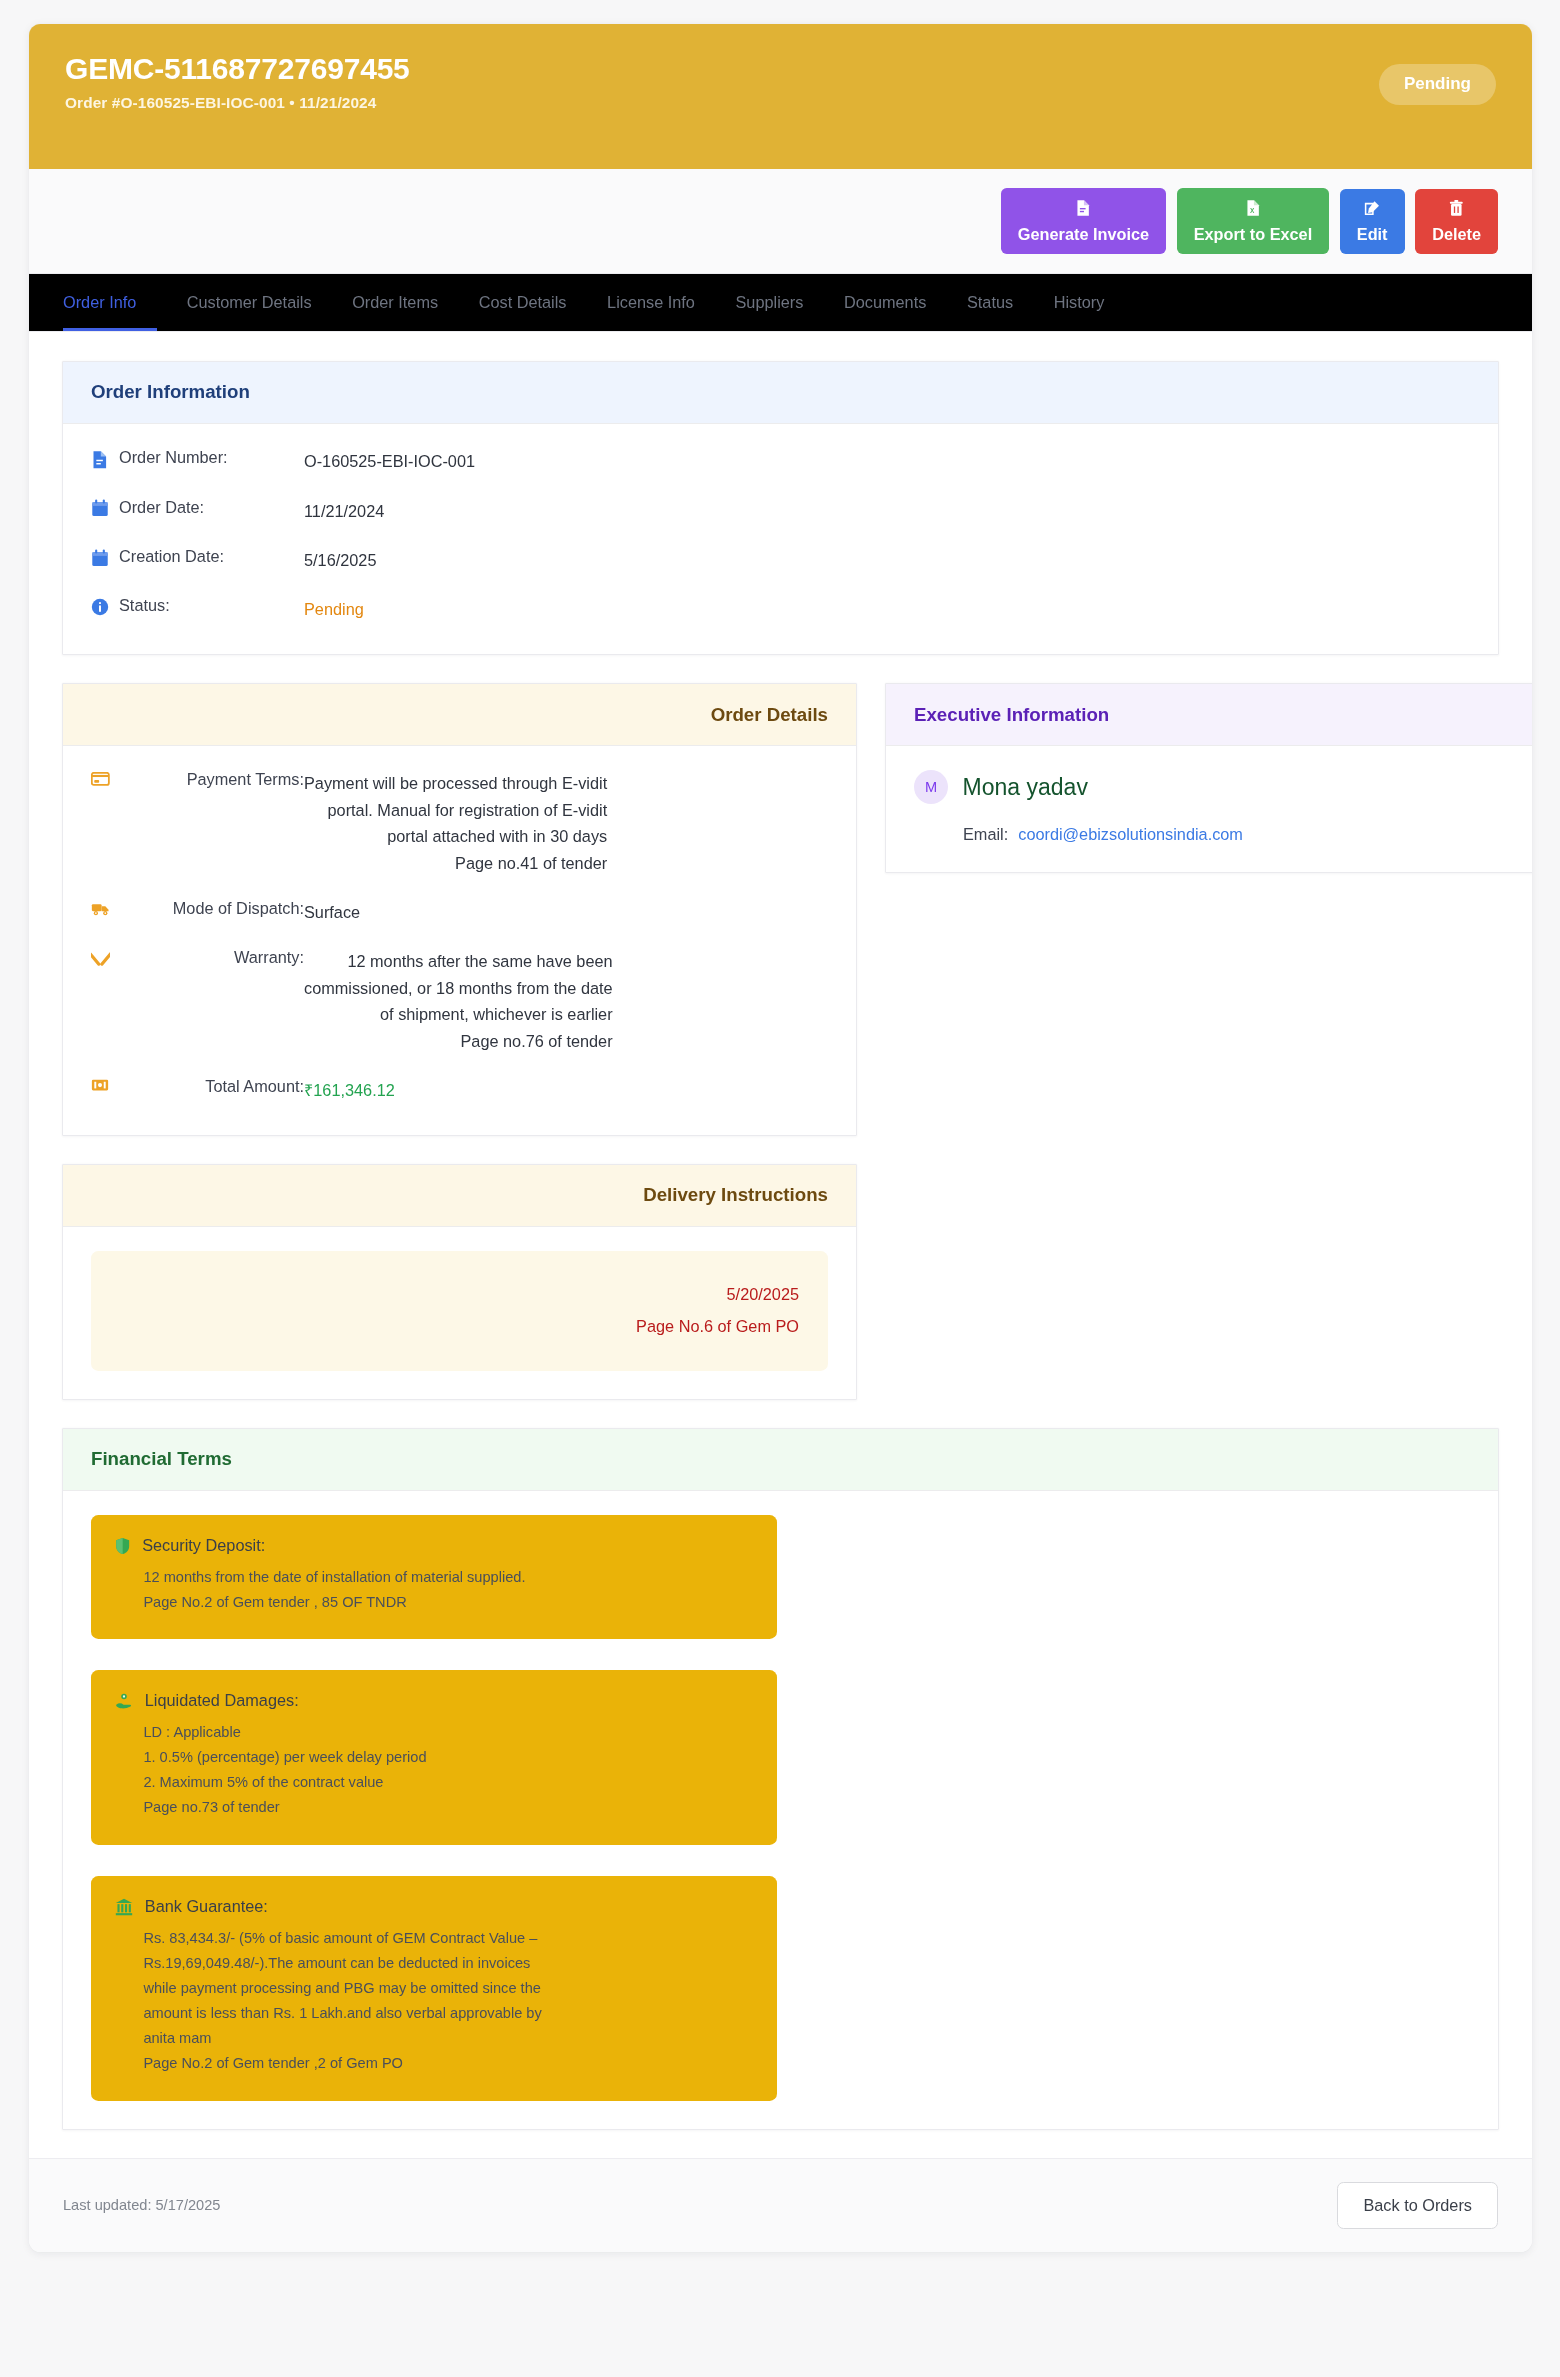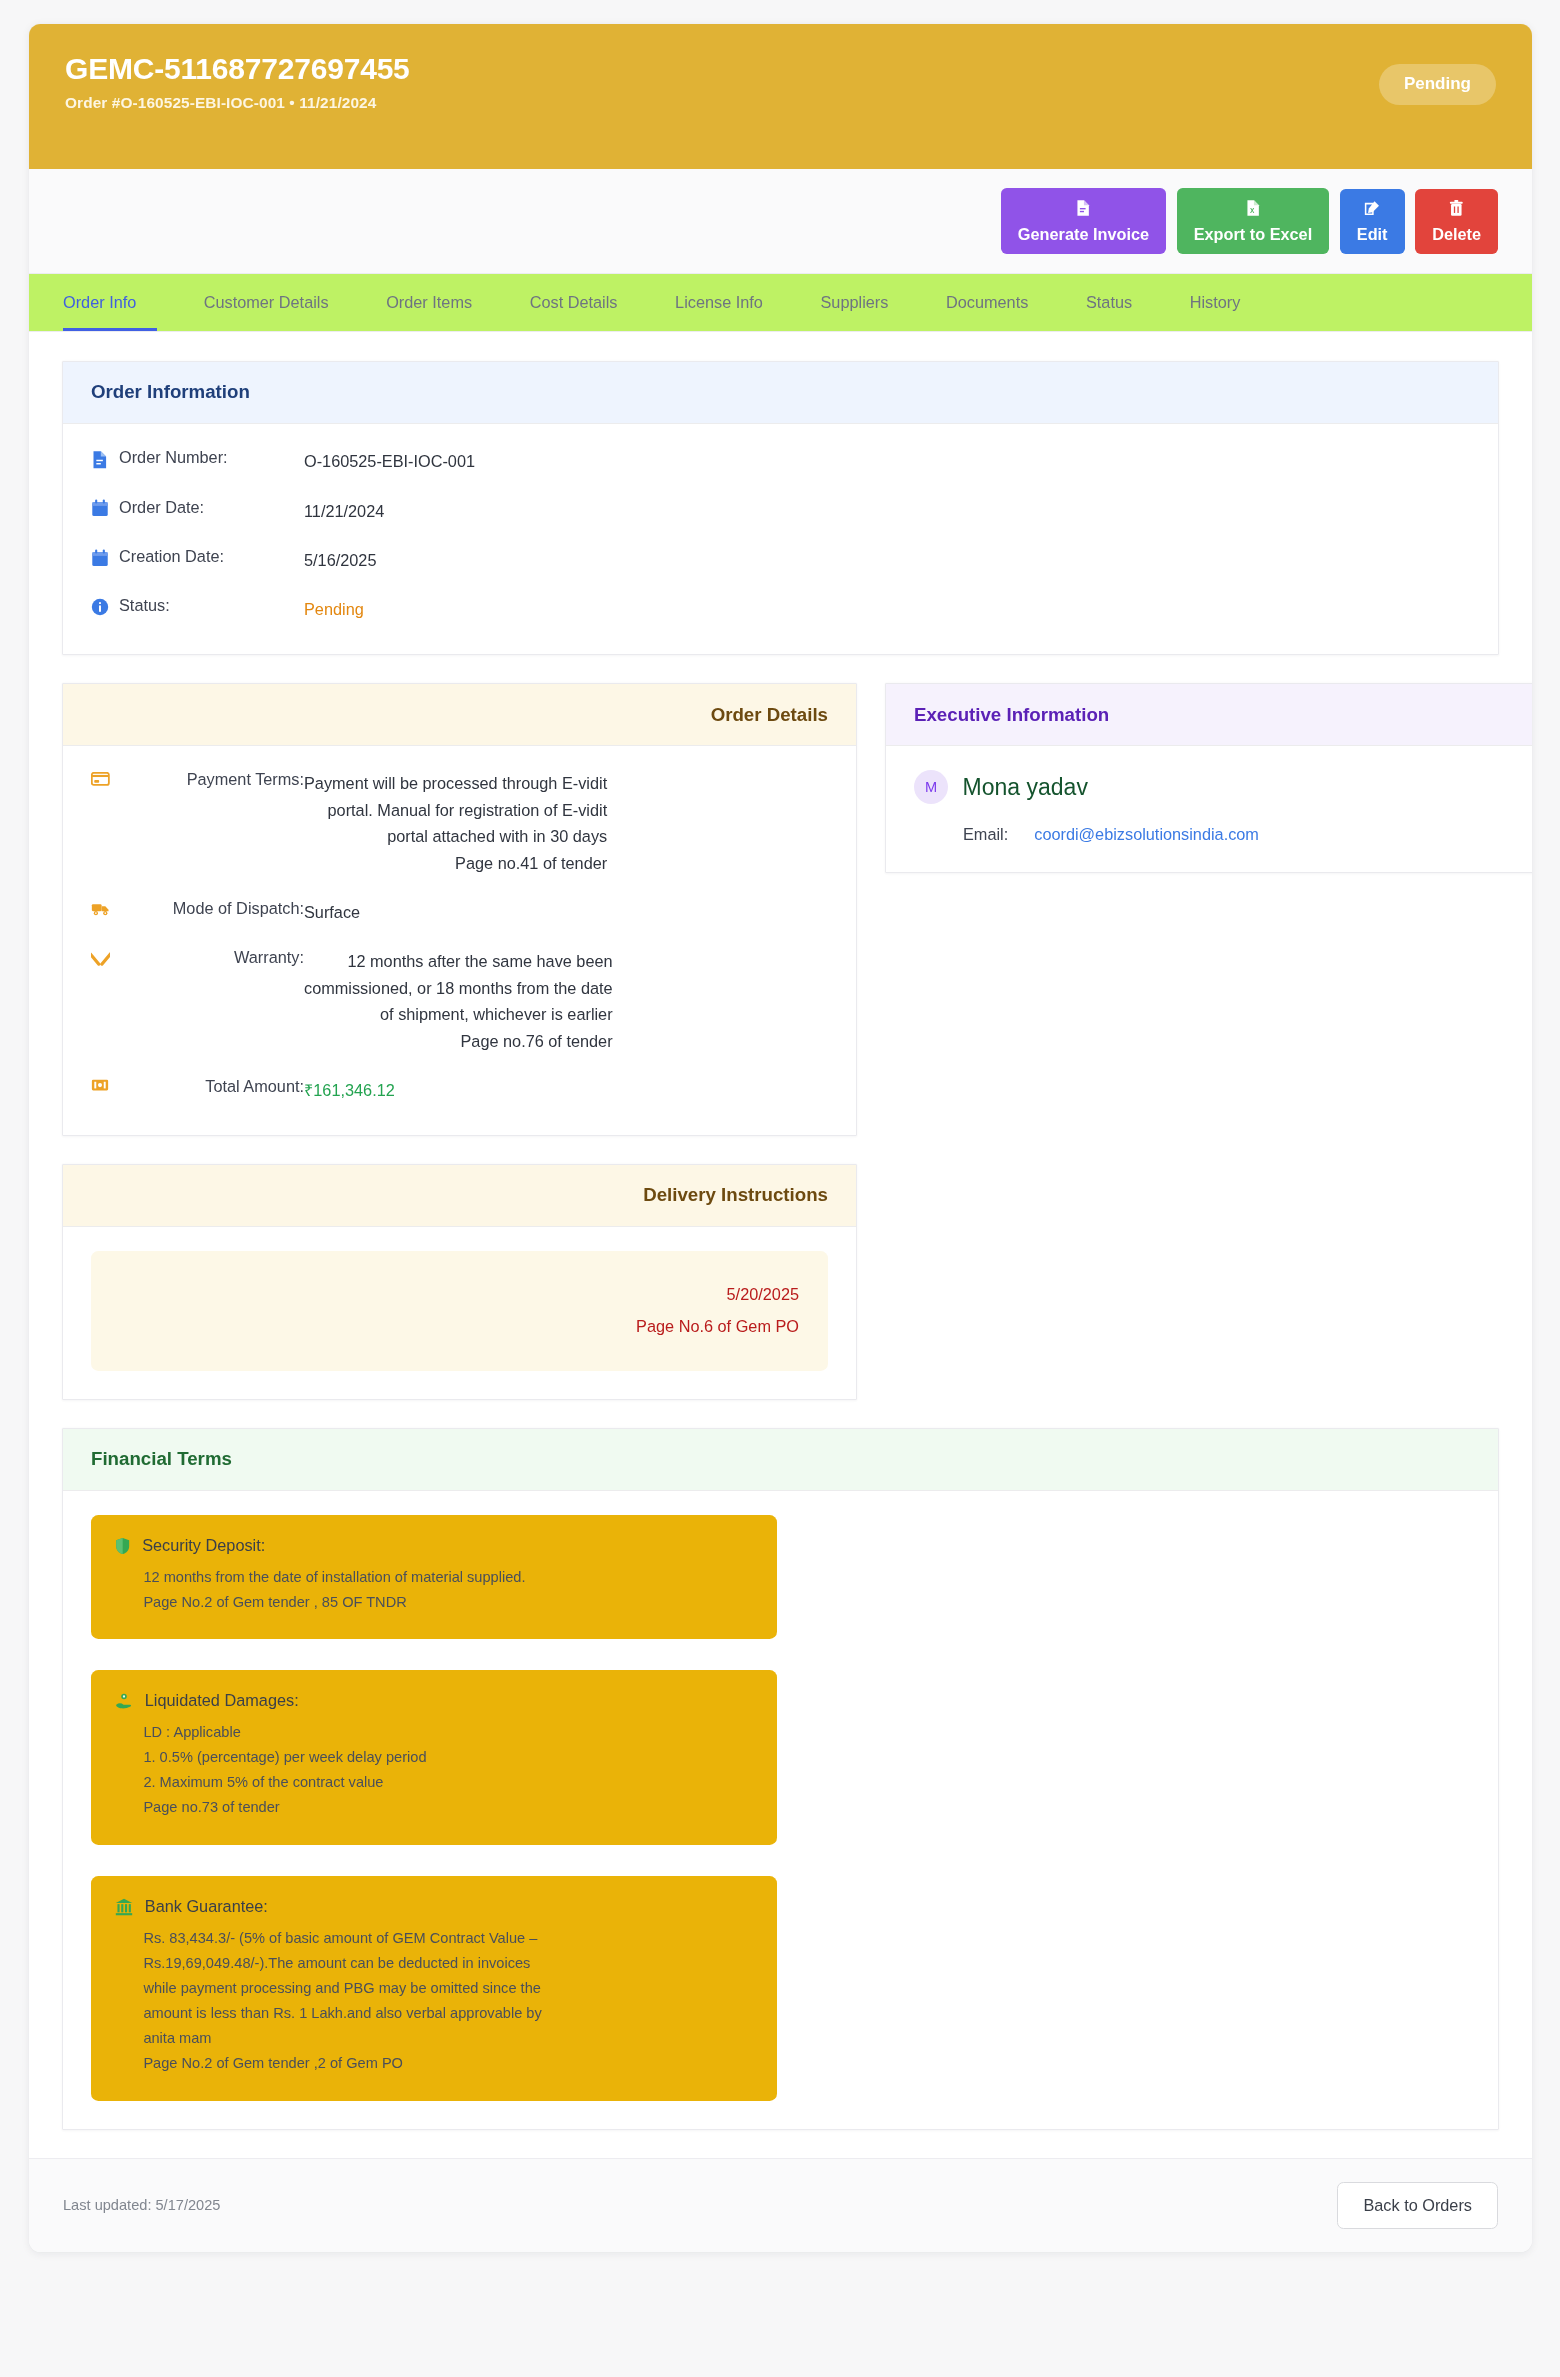--- a/index.html
+++ b/index.html
@@ -87,24 +87,24 @@
   .btn svg { display: block; flex-shrink: 0; }
   .btn-invoice { background: #9053e8; }
   .btn-excel   { background: #4fb55f; }
   .btn-edit    { background: #3b7ae4; }
   .btn-delete  { background: #e2443c; }
 
   
   .tabs {
     display: flex;
     align-items: flex-end;
-    gap: 17px;
+    gap: 0;
     padding: 0 34px;
     border-bottom: 0.8px solid #ececf0;
-    background: #bef264;
+    background: #000000;
   }
   .tab {
     font-size: 16.3px;
     color: #6e7481;
     padding: 18.7px 20.3px 16.3px 20.3px;
     border-bottom: 3.3px solid transparent;
     cursor: pointer;
     white-space: nowrap;
   }
   .tab:first-child { padding-left: 0; margin-right: 9.8px; }
@@ -180,21 +180,21 @@
     width: 34px; height: 34px;
     border-radius: 50%;
     background: #ece3fb;
     color: #7c3aed;
     font-size: 14.6px;
     display: flex; align-items: center; justify-content: center;
     flex-shrink: 0;
   }
   .exec-name { font-size: 23px; color: #14532d; }
   .exec-email-row {
-    display: flex; align-items: center; gap: 26px;
+    display: flex; align-items: center; gap: 10px;
     margin-top: 21px; padding-left: 49px;
   }
   .exec-email-label { font-size: 16.3px; color: #3e4350; }
   .exec-email-val { font-size: 16.3px; color: #3b7ae4; text-decoration: none; }
 
   
   .note-box {
     background: #fdf8e7;
     border-radius: 7.3px;
     padding: 28px 29px;

